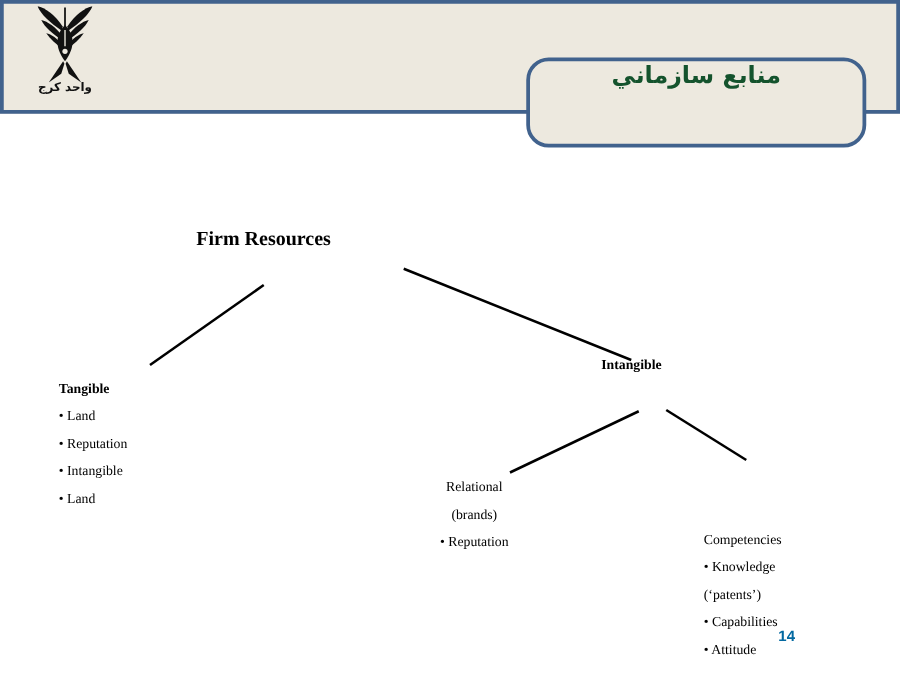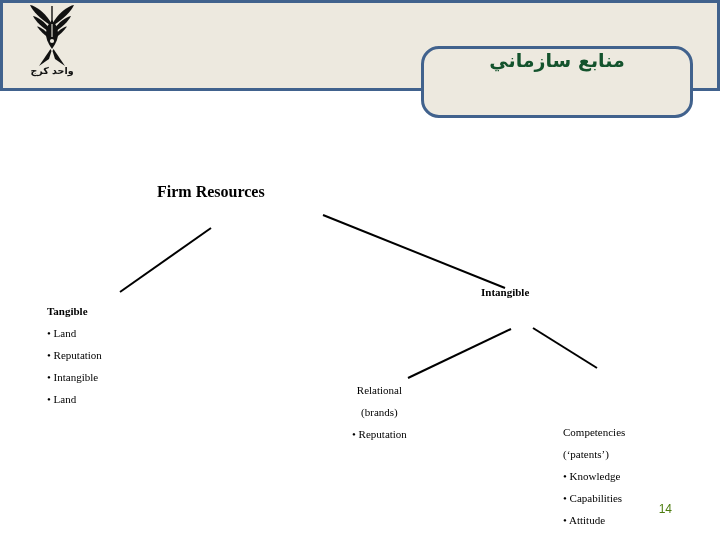--- a/index.html
+++ b/index.html
@@ -83,26 +83,27 @@
     white-space: nowrap;
   }
   .block .bold-title { font-weight: bold; }
   .blk-tangible     { left: 47px;  top: 300px; }
   .blk-intangible   { left: 481px; top: 281px; font-weight: bold; }
   .blk-relational   { left: 352px; top: 379px; text-align: center; }
   .blk-competencies { left: 563px; top: 373px; margin-top: 48px; }
 
   .page-number {
     position: absolute;
-    left: 644px; top: 502px;
+    left: 608px; top: 502px;
     width: 28px;
     text-align: right;
     font-family: "Liberation Sans", sans-serif;
     font-size: 12px;
-    color: #4d7c0f;
+    color: #0369a1;
+    font-weight: bold;
   }
 </style>
 </head>
 <body>
 
 <div class="slide">
 
   <div class="header-bar"></div>
 
   <svg class="logo" viewBox="0 0 44 62" aria-hidden="true">
@@ -153,21 +154,21 @@
   <div class="block blk-intangible">Intangible</div>
 
   <div class="block blk-relational">
     <div>Relational</div>
     <div>(brands)</div>
     <div>• Reputation</div>
   </div>
 
   <div class="block blk-competencies">
     <div>Competencies</div>
+    <div>• Knowledge</div>
     <div>(‘patents’)</div>
-    <div>• Knowledge</div>
     <div>• Capabilities</div>
     <div>• Attitude</div>
   </div>
 
   <div class="page-number">14</div>
 
 </div>
 
 </body></html>

